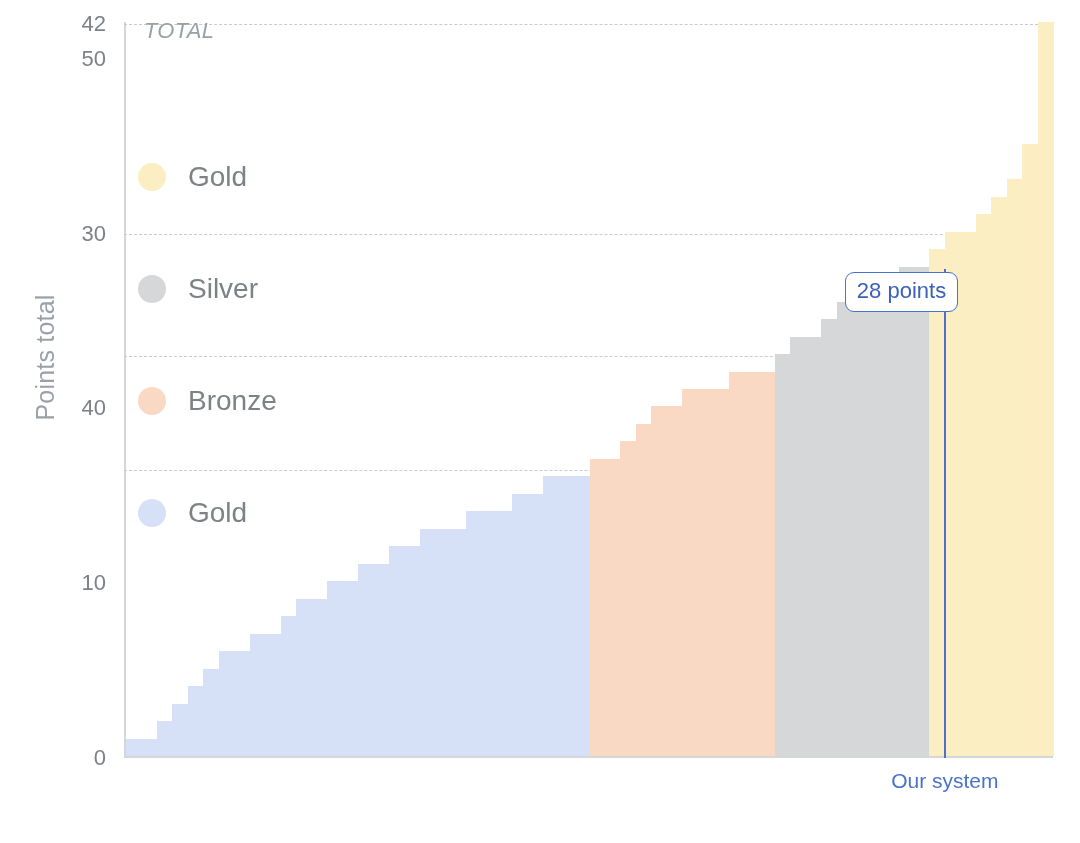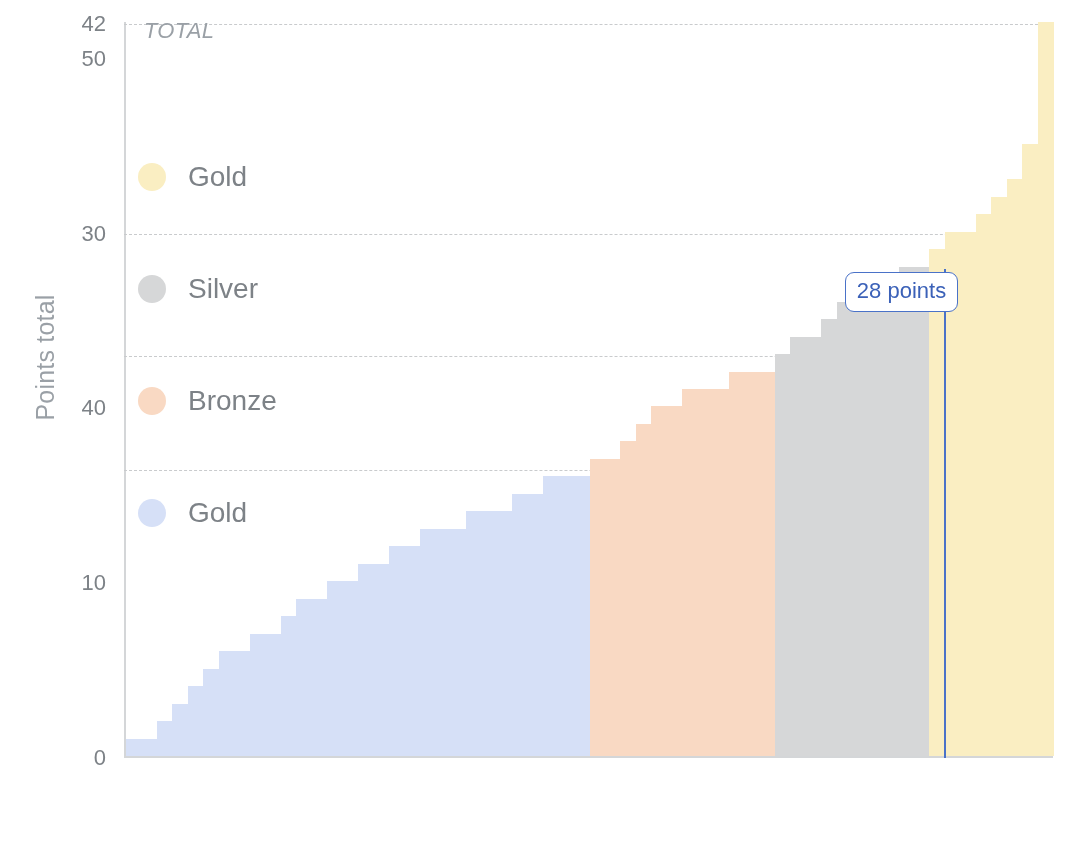--- a/index.html
+++ b/index.html
@@ -290,14 +290,15 @@
         <span class="legend-text">Bronze</span>
       </div>
       <div class="legend-row" style="top: 336px;">
         <span class="legend-dot" style="background: rgb(214, 224, 247);"></span>
         <span class="legend-text">Gold</span>
       </div>
     </div>
 
   <div id="highlight-line" style="left: 943.85px; top: 268.667px; height: 489.333px;"></div>
   <div id="callout" style="left: 844.85px; top: 271.667px;">28 points</div>
+  <div id="our-system-label" style="left: 829.85px;">Our system</div>
 
 </div>
 
 </body></html>

